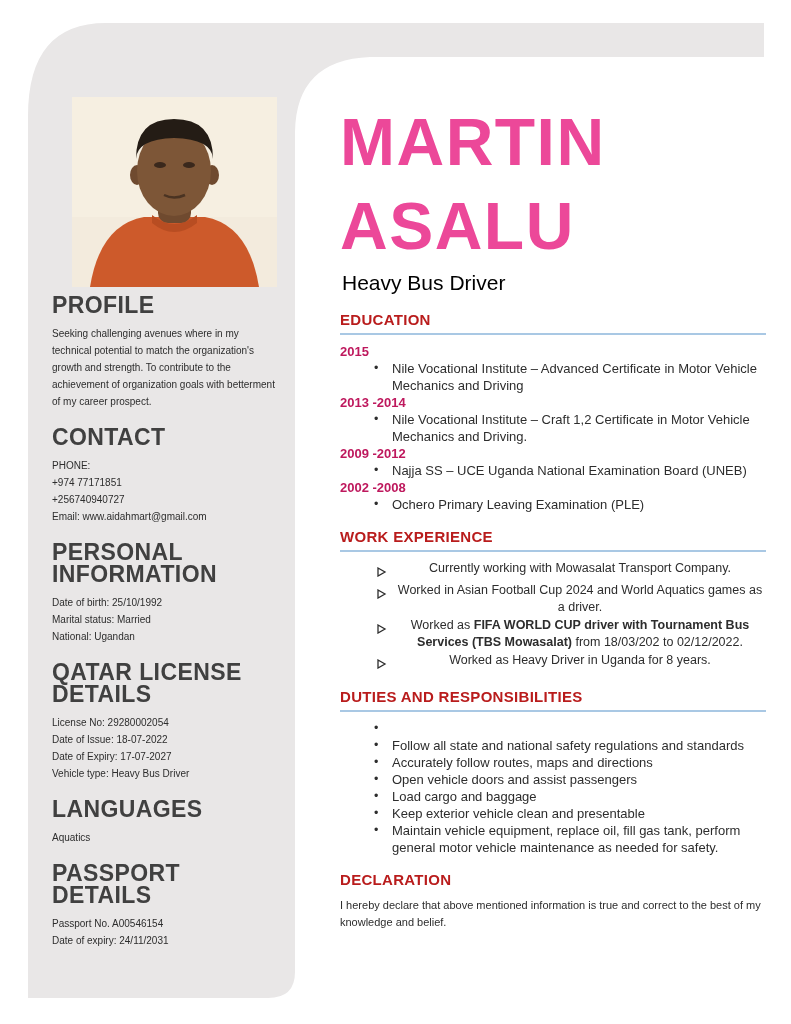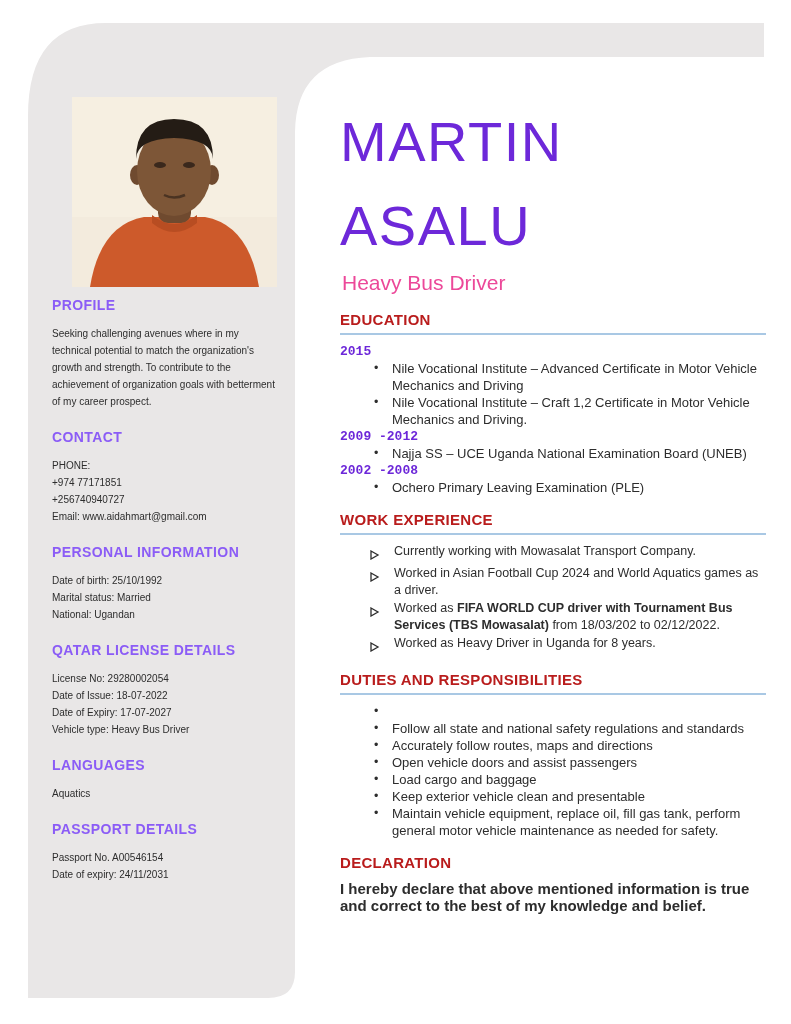--- a/index.html
+++ b/index.html
@@ -9,47 +9,47 @@
     font-family:"Liberation Sans", sans-serif;
     color:#2d2d2d;
   }
   .bg-svg{position:absolute;left:0;top:0;width:791px;height:1024px;}
   
   .photo{position:absolute;left:72px;top:97px;width:205px;height:190px;}
   
   .sidebar{position:absolute;left:52px;top:294px;width:226px;}
   .side-section{margin-bottom:16px;}
   .side-h{
-    margin:0 0 9px 0;font-size:14px;font-weight:bold;letter-spacing:0.4px;
-    color:#8b5cf6;line-height:22px;
+    margin:0 0 9px 0;font-size:23px;font-weight:bold;letter-spacing:0.4px;
+    color:#404040;line-height:22px;
   }
   .side-text,.side-line{font-size:10px;line-height:17px;}
   .side-text{margin:0;}
   
   .main{position:absolute;left:340px;top:100px;width:426px;}
-  .name{font-size:56px;line-height:84px;letter-spacing:1.5px;color:#6d28d9;font-weight:normal;}
-  .job-title{font-size:21px;line-height:26px;color:#ec4899;margin-top:2px;margin-left:2px;}
+  .name{font-size:66px;line-height:84px;letter-spacing:1.5px;color:#ec4899;font-weight:bold;}
+  .job-title{font-size:21px;line-height:26px;color:#000000;margin-top:2px;margin-left:2px;}
   .main-section{margin-bottom:14px;}
   .main-section.first{margin-top:14px;}
   .main-h{
     margin:0 0 8px 0;font-size:15px;font-weight:bold;letter-spacing:0.3px;
     color:#b91c1c;line-height:19px;padding-bottom:4px;
     border-bottom:2px solid #a9c8e4;
   }
   .main-h.no-line{border-bottom:none;padding-bottom:0;}
-  .edu-year{font-weight:bold;font-size:13px;line-height:17px;color:#6d28d9;font-family:Liberation Mono, monospace;}
+  .edu-year{font-weight:bold;font-size:13px;line-height:17px;color:#be185d;}
   .b-row{display:flex;padding-left:34px;}
   .dot{width:18px;font-size:12.5px;line-height:17px;flex:none;}
   .b-text{flex:1;font-size:13px;line-height:17px;}
-  .wk-row{display:flex;padding-left:30px;margin-bottom:1px;}
+  .wk-row{display:flex;padding-left:30px;margin-bottom:1px;text-align:center;}
   .wk-arrow{width:24px;flex:none;padding-top:3px;}
   .wk-text{flex:1;font-size:12.5px;line-height:17px;}
   .wk-bold{font-weight:bold;}
   .wk-bold:empty{display:none;}
-  .decl-text{margin:0;font-size:15px;line-height:17px;font-weight:bold;}
+  .decl-text{margin:0;font-size:11px;line-height:17px;}
 </style>
 </head>
 <body>
 
 <svg class="bg-svg" viewBox="0 0 791 1024" xmlns="http://www.w3.org/2000/svg" aria-hidden="true">
   <path d="M 106 23 L 764 23 L 764 57 L 370 57 Q 296 60 295 132 L 295 972 Q 295 998 268 998 L 28 998 L 28 116 Q 28 23 106 23 Z" fill="#e9e7e7"></path>
 </svg>
 
 <div class="photo">
   <svg width="205" height="190" viewBox="0 0 205 190" xmlns="http://www.w3.org/2000/svg">
@@ -140,20 +140,21 @@
 
         <div class="edu-entry">
           <div class="edu-year">2015</div>
           <div class="b-row">
             <span class="dot">•</span>
             <div class="b-text">Nile Vocational Institute – Advanced Certificate in Motor Vehicle Mechanics and Driving</div>
           </div>
         </div>
 
         <div class="edu-entry">
+          <div class="edu-year">2013 -2014</div>
           <div class="b-row">
             <span class="dot">•</span>
             <div class="b-text">Nile Vocational Institute – Craft 1,2 Certificate in Motor Vehicle Mechanics and Driving.</div>
           </div>
         </div>
 
         <div class="edu-entry">
           <div class="edu-year">2009 -2012</div>
           <div class="b-row">
             <span class="dot">•</span>

